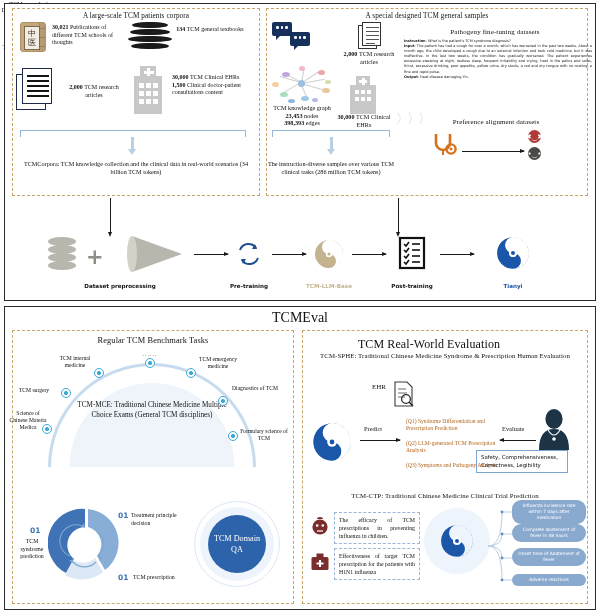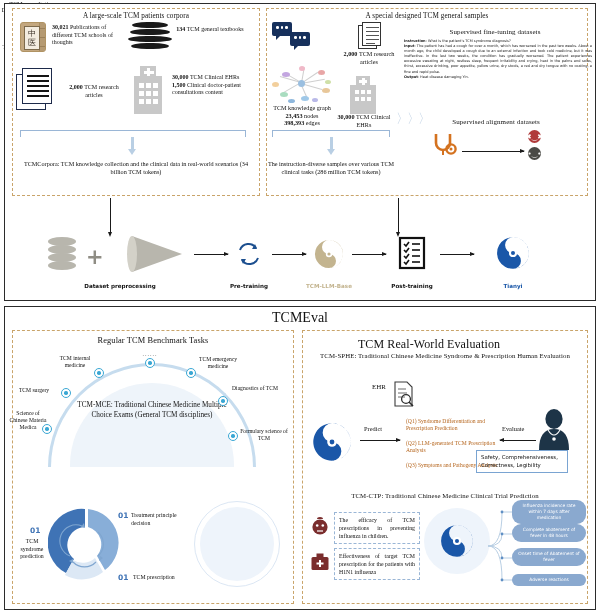--- a/index.html
+++ b/index.html
@@ -426,28 +426,28 @@
 
 <div class="bracket" style="left:272px; top:130px; width:118px;"></div>
 <div class="down-arrow" style="left:327px; top:137px; height:18px;">
   <div class="stem" style="height:12px;"></div>
     <div class="head" style="top:12px;"></div>
 </div>
 <div class="lbl center" id="labeled-caption">The instruction-diverse samples over various TCM clinical tasks (286 million TCM tokens)</div>
 
 <div class="chev">〉〉〉</div>
 
-<div class="ttl" id="sft-title">Supervised fine-tuning datasets</div>
+<div class="ttl" id="sft-title">Pathogeny fine-tuning datasets</div>
 <div id="sft-body">
   <b>Instruction</b><span>: What is the patient's TCM syndrome diagnosis?</span><br>
   <b>Input</b><span>: The patient has had a cough for over a month, which has worsened in the past two weeks. About a month ago, the child developed a cough due to an external infection and took cold medicine, but it was ineffective. In the last two weeks, the condition has gradually worsened. The patient experiences excessive sweating at night, restless sleep, frequent irritability and crying, heat in the palms and soles, thirst, excessive drinking, poor appetite, yellow urine, dry stools, a red and dry tongue with no coating, a fine and rapid pulse.</span><br>
   <b>Output</b><span>: Heat disease damaging Yin.</span>
 </div>
 
-<div class="ttl" id="pref-title">Supervised alignment datasets</div>
+<div class="ttl" id="pref-title">Preference alignment datasets</div>
 <svg class="stetho" viewBox="0 0 26 30">
   <path d="M4 2 L4 11 a7 7 0 0 0 14 0 L18 2" fill="none" stroke="#d4721f" stroke-width="2.6"></path>
   <circle cx="19" cy="17" r="4.6" fill="none" stroke="#d4721f" stroke-width="2.4"></circle>
   <circle cx="19" cy="17" r="1.5" fill="#d4721f"></circle>
   <path d="M11 18 L11 23" fill="none" stroke="#d4721f" stroke-width="2"></path>
 </svg>
 <div id="pref-doctor-label">Doctor guide instruction samples</div>
 <div class="kto-arrow"></div>
 <div id="pref-kto">KTO</div>
 <div class="face" id="face-bad">✖‿✖</div>
@@ -580,20 +580,21 @@
 <div class="crt-num" style="left:30px; top:526px; color:#3f73b5;">01</div>
 <div class="crt-lbl" style="left:14px; top:538px; width:36px; text-align:center;">TCM syndrome prediction</div>
 <div class="crt-num" style="left:118px; top:511px; color:#3f73b5;">01</div>
 <div class="crt-lbl" style="left:131px; top:512px; width:46px;">Treatment principle decision</div>
 <div class="crt-num" style="left:118px; top:573px; color:#3f73b5;">01</div>
 <div class="crt-lbl" style="left:133px; top:574px; width:46px;">TCM prescription</div>
 
 <div id="qa-wrap">
   <div id="qa-ring1"></div>
   <div id="qa-ring2"></div>
+  <div id="qa-core">TCM Domain QA</div>
 </div>
 
 <div class="ttl" id="rw-title">TCM Real-World Evaluation</div>
 <div class="ttl" id="sphe-title">TCM-SPHE: Traditional Chinese Medicine Syndrome &amp; Prescription Human Evaluation</div>
 
 <div id="ehr-label">EHR</div>
 <svg class="ehr-icon" viewBox="0 0 22 26">
   <path d="M3 1 h12 l5 5 v19 h-17 z" fill="#fff" stroke="#3b3b3b" stroke-width="1.1"></path>
   <g stroke="#6a6a6a" stroke-width="1">
       <path d="M6 8 h8"></path>

